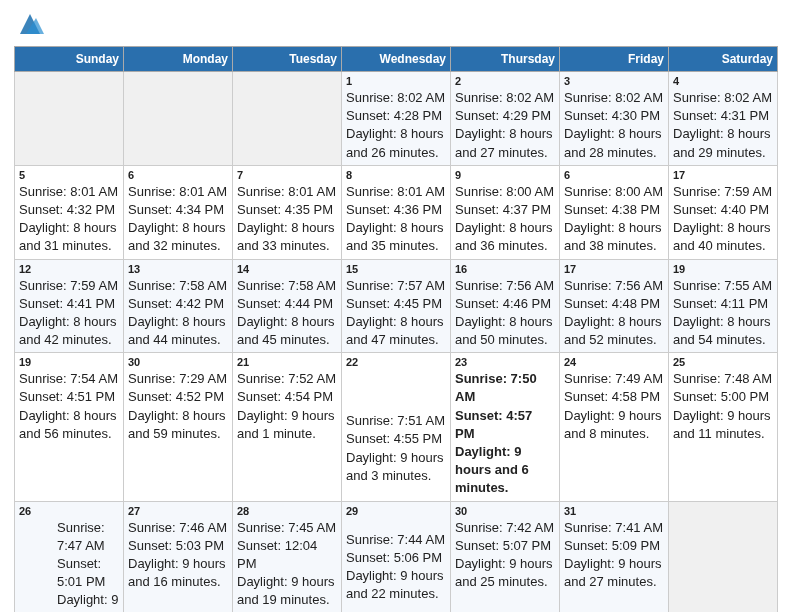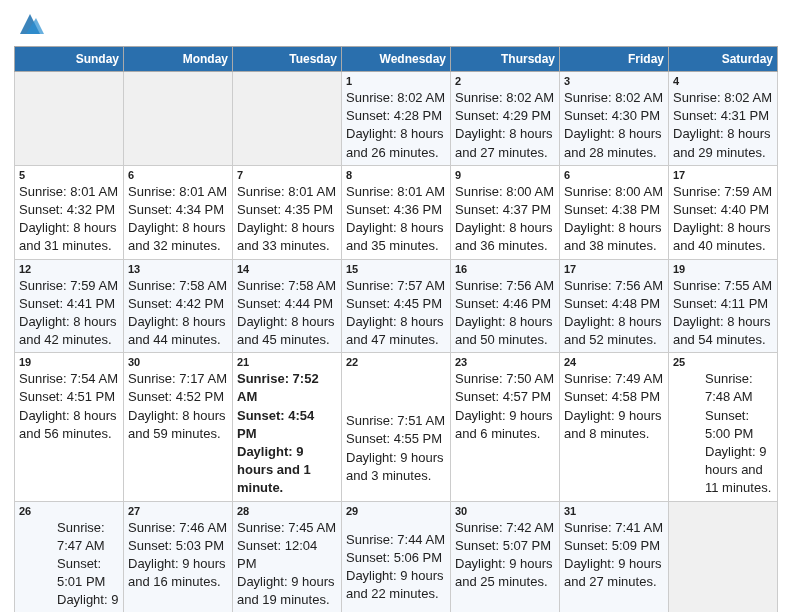--- a/index.html
+++ b/index.html
@@ -255,51 +255,51 @@
         </tr>
         <tr>
           <td>
             <div class="day-num">19</div>
             <div class="day-info" style="white-space: pre-line;">Sunrise: 7:54 AM
 Sunset: 4:51 PM
 Daylight: 8 hours and 56 minutes.</div>
           </td>
           <td>
             <div class="day-num">30</div>
-            <div class="day-info" style="white-space: pre-line;">Sunrise: 7:17 AM
+            <div class="day-info" style="white-space: pre-line;">Sunrise: 7:29 AM
 Sunset: 4:52 PM
 Daylight: 8 hours and 59 minutes.</div>
           </td>
           <td>
             <div class="day-num">21</div>
-            <div class="day-info" style="white-space: pre-line; font-weight: bold;">Sunrise: 7:52 AM
+            <div class="day-info" style="white-space: pre-line;">Sunrise: 7:52 AM
 Sunset: 4:54 PM
 Daylight: 9 hours and 1 minute.</div>
           </td>
           <td>
             <div class="day-num">22</div>
             <div class="day-info" style="white-space: pre-line; margin-top: 44px;">Sunrise: 7:51 AM
 Sunset: 4:55 PM
 Daylight: 9 hours and 3 minutes.</div>
           </td>
           <td>
             <div class="day-num">23</div>
-            <div class="day-info" style="white-space: pre-line;">Sunrise: 7:50 AM
+            <div class="day-info" style="white-space: pre-line; font-weight: bold;">Sunrise: 7:50 AM
 Sunset: 4:57 PM
 Daylight: 9 hours and 6 minutes.</div>
           </td>
           <td>
             <div class="day-num">24</div>
             <div class="day-info" style="white-space: pre-line;">Sunrise: 7:49 AM
 Sunset: 4:58 PM
 Daylight: 9 hours and 8 minutes.</div>
           </td>
           <td>
             <div class="day-num">25</div>
-            <div class="day-info" style="white-space: pre-line; margin-left: 32px;">Sunrise: 7:48 AM
+            <div class="day-info" style="white-space: pre-line;">Sunrise: 7:48 AM
 Sunset: 5:00 PM
 Daylight: 9 hours and 11 minutes.</div>
           </td>
         </tr>
         <tr>
           <td>
             <div class="day-num">26</div>
             <div class="day-info" style="white-space: pre-line; margin-left: 38px;">Sunrise: 7:47 AM
 Sunset: 5:01 PM
 Daylight: 9 hours and 14 minutes.</div>

